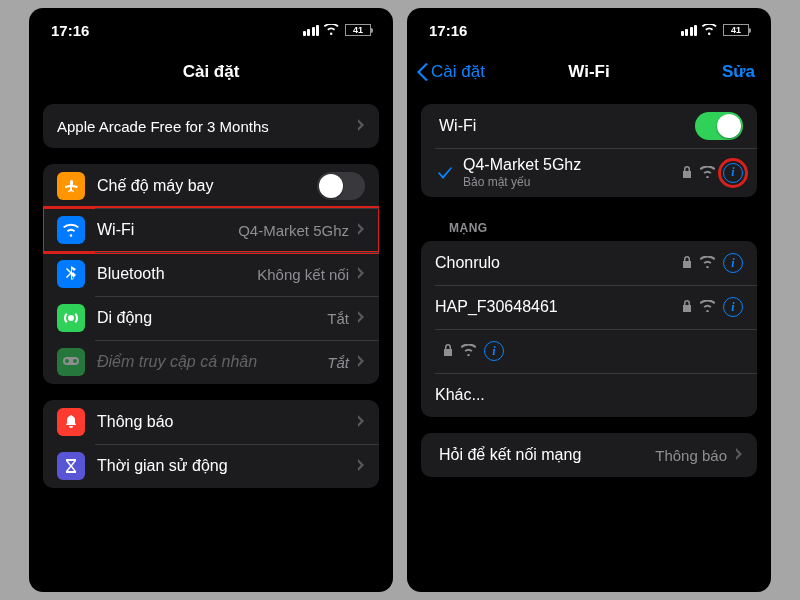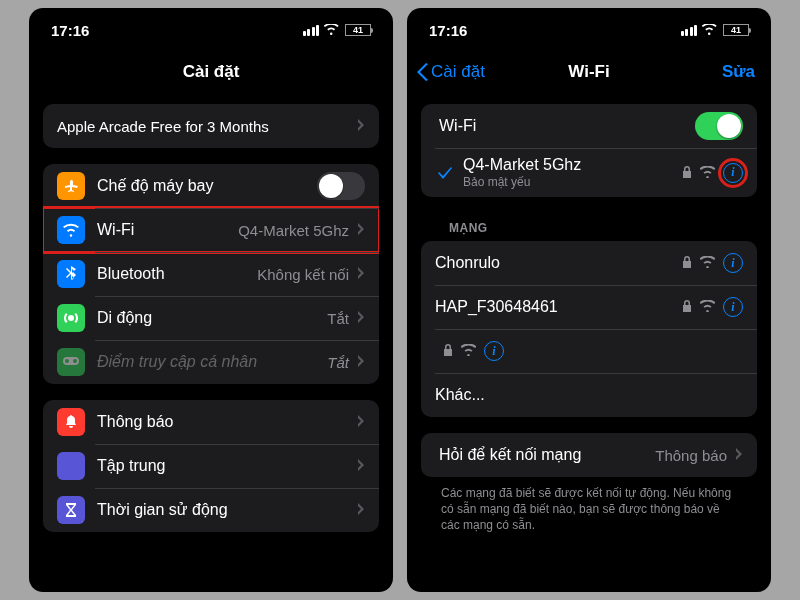--- a/index.html
+++ b/index.html
@@ -240,32 +240,20 @@
               <path fill="#fff" d="M7 0a1 1 0 00-1 1 4 4 0 00-3 4v3l-1 2h10l-1-2V5a4 4 0 00-3-4 1 1 0 00-1-1zM5 11a2 2 0 004 0z"></path>
             </svg>
         </span>
         <span class="label">Thông báo</span>
         <span class="chev"><svg viewBox="0 0 8 12">
               <path fill="currentColor" d="M1 0l6 6-6 6V9l3-3-3-3z"></path>
             </svg></span>
       </div>
       <div class="row">
         <span class="icon-square" style="background:#5856d6">
-          <svg width="14" height="14" viewBox="0 0 14 14">
-              <path fill="#fff" d="M9 0a7 7 0 000 14A7 7 0 019 0 5 5 0 009 0z" transform="translate(-1)"></path>
-              <path fill="#fff" d="M8 1A6 6 0 108 13 5 5 0 018 1z"></path>
-            </svg>
-        </span>
-        <span class="label">Tập trung</span>
-        <span class="chev"><svg viewBox="0 0 8 12">
-              <path fill="currentColor" d="M1 0l6 6-6 6V9l3-3-3-3z"></path>
-            </svg></span>
-      </div>
-      <div class="row">
-        <span class="icon-square" style="background:#5856d6">
           <svg width="12" height="14" viewBox="0 0 12 14">
               <path fill="#fff" d="M1 0h10v2l-4 5 4 5v2H1v-2l4-5-4-5zm2 2l3 4 3-4zm0 10h6l-3-4z"></path>
             </svg>
         </span>
         <span class="label">Thời gian sử động</span>
         <span class="chev"><svg viewBox="0 0 8 12">
               <path fill="currentColor" d="M1 0l6 6-6 6V9l3-3-3-3z"></path>
             </svg></span>
       </div>
     </div>
@@ -382,15 +370,14 @@
 
     <div class="group plain">
       <div class="row">
         <span class="label" style="margin-left:4px">Hỏi để kết nối mạng</span>
         <span class="detail">Thông báo</span>
         <span class="chev"><svg viewBox="0 0 8 12">
               <path fill="currentColor" d="M1 0l6 6-6 6V9l3-3-3-3z"></path>
             </svg></span>
       </div>
     </div>
-    <div class="footer-note">Các mạng đã biết sẽ được kết nối tự động. Nếu không có sẵn mạng đã biết nào, bạn sẽ được thông báo về các mạng có sẵn.</div>
   </div>
 </div>
 
 </body></html>

